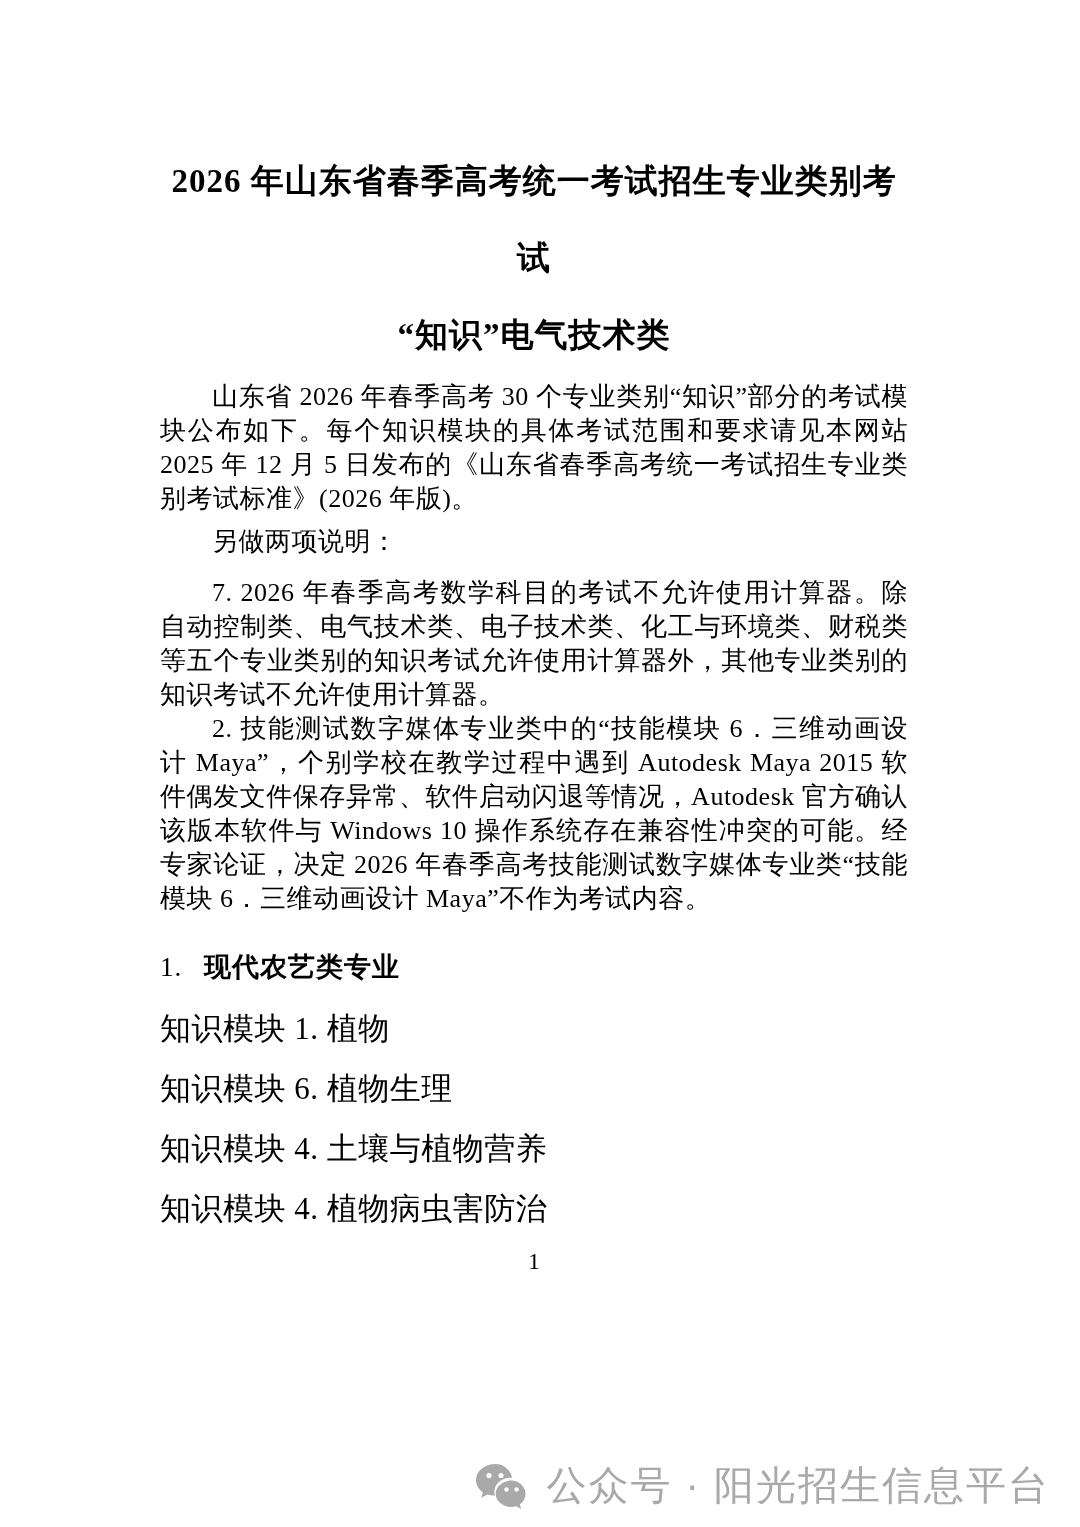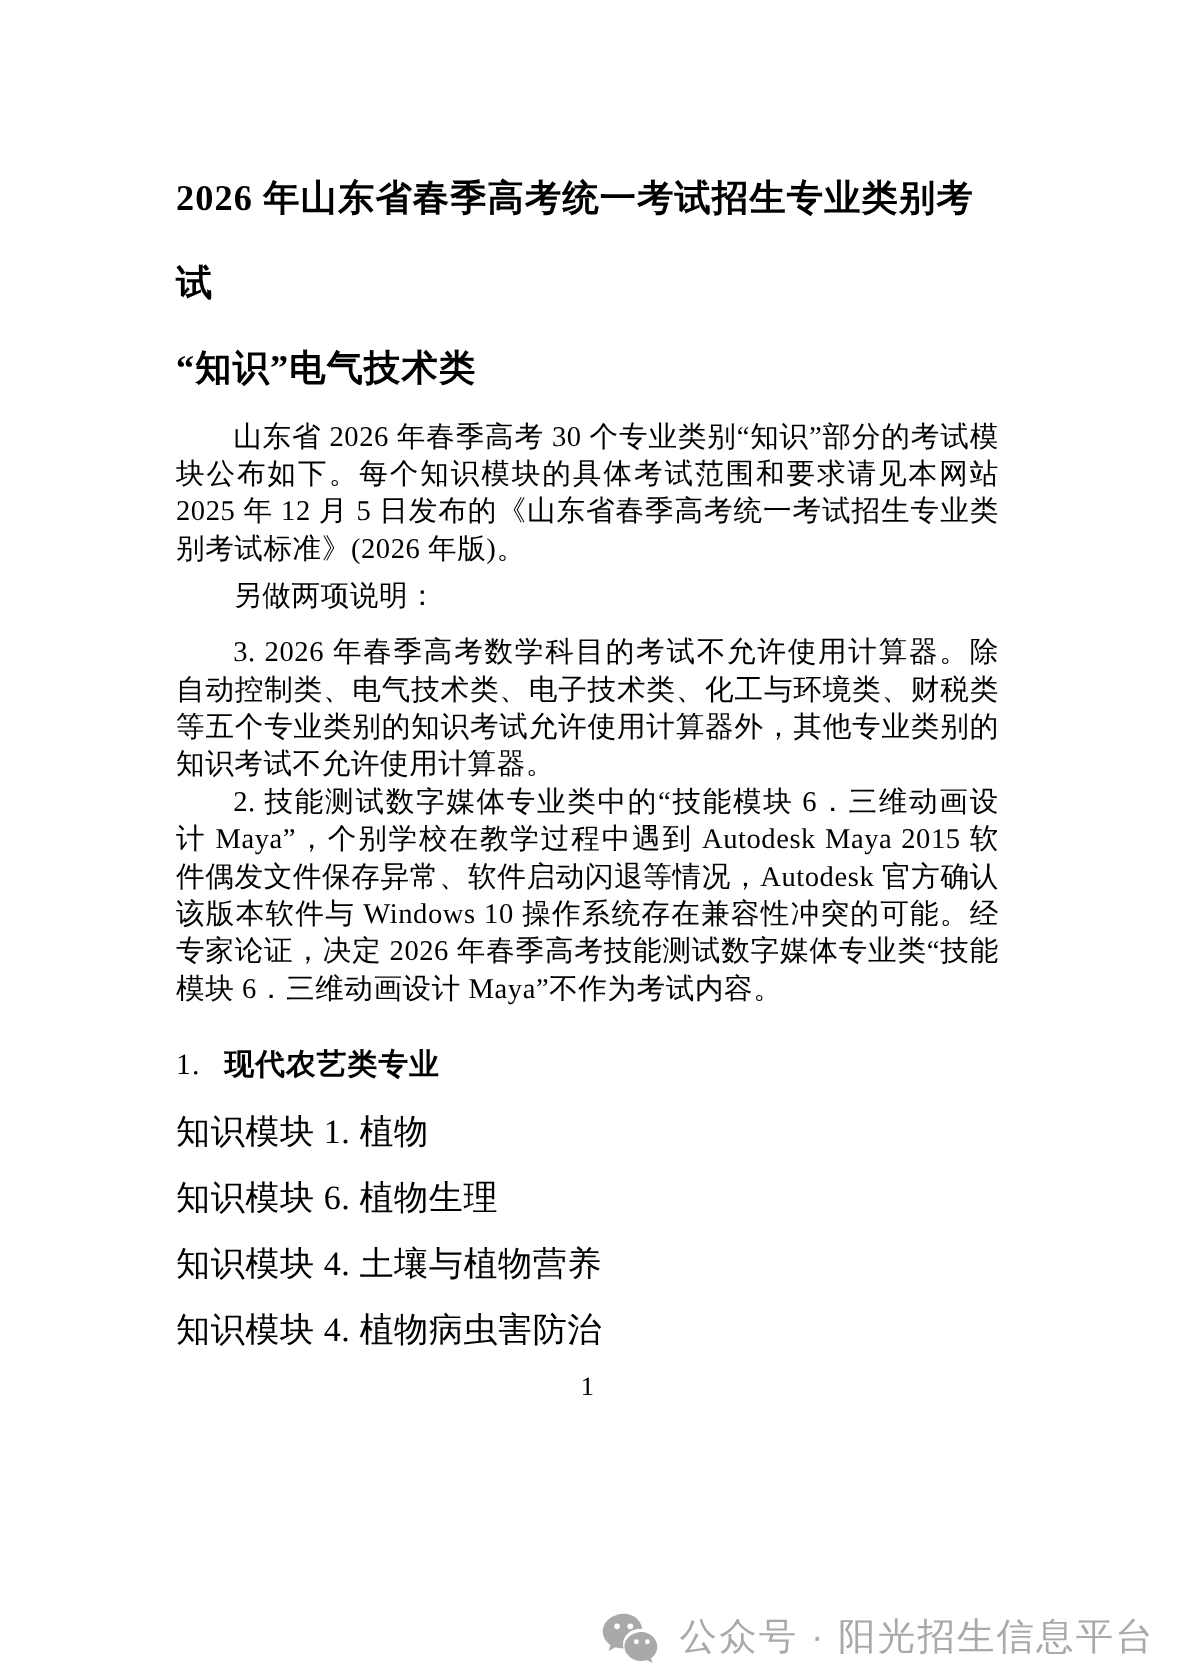--- a/index.html
+++ b/index.html
@@ -11,20 +11,21 @@
     margin: 0 auto;
     background: #ffffff;
     overflow: hidden;
     font-family: "Liberation Serif", "DejaVu Serif", serif;
     color: #000000;
   }
   .content {
     padding: 143px 172px 0 160px;
   }
   .doc-title {
+    text-align: center;
     font-weight: 700;
     font-size: 33px;
     line-height: 77px;
     letter-spacing: 1px;
   }
   .body-par {
     margin: 0;
     font-size: 26px;
     line-height: 34px;
     text-align: justify;
@@ -53,44 +54,45 @@
     margin: 6px 0 0 0;
     text-align: center;
     font-size: 24px;
     line-height: 32px;
   }
   .footer-watermark {
     position: absolute;
     right: 30px;
     bottom: 14px;
     display: flex;
+    align-items: center;
     gap: 16px;
     font-family: "Liberation Sans", "DejaVu Sans", sans-serif;
-    font-size: 34px;
+    font-size: 40px;
     color: #a9a9a9;
     letter-spacing: 2px;
   }
   .wechat-icon { width: 56px; height: 48px; flex: 0 0 auto; }
 </style>
 </head>
 <body>
 
 <div class="page">
   <div class="content">
 
     <div class="doc-title">
       <div>2026 年山东省春季高考统一考试招生专业类别考试</div>
       <div>“知识”电气技术类</div>
     </div>
 
     <p class="body-par par-intro">山东省 2026 年春季高考 30 个专业类别“知识”部分的考试模块公布如下。每个知识模块的具体考试范围和要求请见本网站 2025 年 12 月 5 日发布的《山东省春季高考统一考试招生专业类别考试标准》(2026 年版)。</p>
 
     <p class="body-par par-lead">另做两项说明：</p>
 
-    <p class="body-par par-note1">3. 2026 年春季高考数学科目的考试不允许使用计算器。除自动控制类、电气技术类、电子技术类、化工与环境类、财税类等五个专业类别的知识考试允许使用计算器外，其他专业类别的知识考试不允许使用计算器。</p>
+    <p class="body-par par-note1">7. 2026 年春季高考数学科目的考试不允许使用计算器。除自动控制类、电气技术类、电子技术类、化工与环境类、财税类等五个专业类别的知识考试允许使用计算器外，其他专业类别的知识考试不允许使用计算器。</p>
 
     <p class="body-par par-note2">2. 技能测试数字媒体专业类中的“技能模块 6．三维动画设计 Maya”，个别学校在教学过程中遇到 Autodesk Maya 2015 软件偶发文件保存异常、软件启动闪退等情况，Autodesk 官方确认该版本软件与 Windows 10 操作系统存在兼容性冲突的可能。经专家论证，决定 2026 年春季高考技能测试数字媒体专业类“技能模块 6．三维动画设计 Maya”不作为考试内容。</p>
 
     <h2 class="section-heading">
       <span class="sec-num">1.</span>
       <span class="sec-title">现代农艺类专业</span>
     </h2>
 
     <ul class="module-list">
       <li>知识模块 1. 植物</li>

